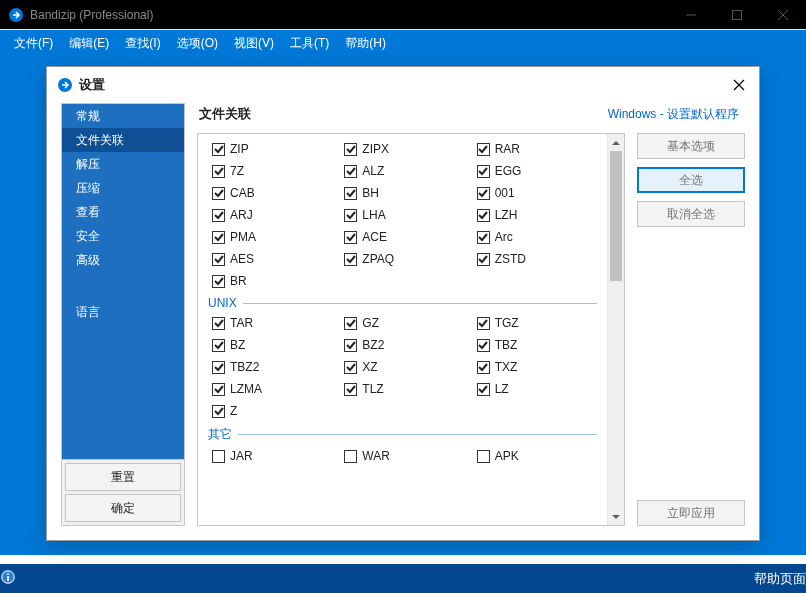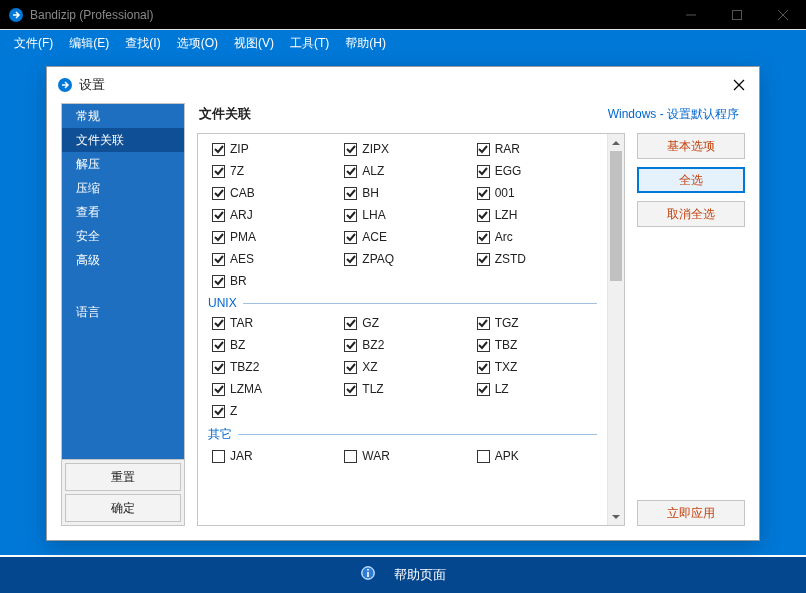--- a/index.html
+++ b/index.html
@@ -14,21 +14,21 @@
 .titlebar-btn svg { width: 10px; height: 10px; stroke: #555; stroke-width: 1; fill: none; }
 
 .menubar { height: 26px; background: #0078d7; display: flex; align-items: center; padding: 0 6px; }
 .menubar-item { color: #fff; font-size: 12px; padding: 4px 8px; }
 
 .client { position: absolute; top: 56px; left: 0; right: 0; bottom: 38px; background: #0078d7; padding: 0; }
 
 .dialog { position: absolute; left: 46px; top: 10px; width: 714px; height: 475px; background: #fff; border: 1px solid #999; box-shadow: 0 6px 20px rgba(0,0,0,0.2); display: flex; flex-direction: column; }
 .dialog-header { height: 36px; display: flex; align-items: center; padding: 0 10px; }
 .dialog-header-icon { width: 16px; height: 16px; margin-right: 6px; }
-.dialog-title { font-size: 13px; color: #222; flex: 1; }
+.dialog-title { font-size: 13px; color: #222; flex: 1; font-weight: bold; }
 .dialog-close { width: 20px; height: 20px; display: flex; align-items: center; justify-content: center; }
 .dialog-close svg { width: 12px; height: 12px; stroke: #000; stroke-width: 1.2; }
 
 .dialog-body { flex: 1; display: flex; padding: 0 14px 14px 14px; gap: 12px; min-height: 0; }
 
 .sidebar { width: 124px; display: flex; flex-direction: column; border: 1px solid #c5c5c5; background: #2b7cd3; background: #1e6fbf; }
 .sidebar { background: #1e6fbf; }
 .sidebar-list { flex: 1; background: #1e6fbf; }
 .sidebar-item { height: 24px; display: flex; align-items: center; padding-left: 14px; font-size: 12px; color: #fff; cursor: default; }
 .sidebar-item.active { background: #0f4f95; }
@@ -54,25 +54,25 @@
 
 .group-label { font-size: 12px; color: #0066cc; display: flex; align-items: center; margin: 2px 0 4px 0; }
 .group-label .line { flex: 1; height: 1px; background: #a0c0e0; margin-left: 6px; }
 .check-grid { display: grid; grid-template-columns: repeat(3, 1fr); gap: 4px 12px; margin-bottom: 6px; padding-left: 4px; }
 .check-item { display: flex; align-items: center; font-size: 12px; color: #222; height: 18px; }
 .check-box { width: 13px; height: 13px; border: 1px solid #333; margin-right: 5px; display: flex; align-items: center; justify-content: center; flex-shrink: 0; }
 .check-box.checked svg { width: 10px; height: 10px; stroke: #222; stroke-width: 2; fill: none; }
 .check-box:not(.checked) svg { display: none; }
 
 .right-buttons { width: 108px; display: flex; flex-direction: column; gap: 8px; }
-.rbtn { height: 26px; border: 1px solid #c5c5c5; background: #f3f3f3; font-size: 12px; color: #c2410c; display: flex; align-items: center; justify-content: center; }
+.rbtn { height: 26px; border: 1px solid #c5c5c5; background: #f3f3f3; font-size: 12px; color: #737373; display: flex; align-items: center; justify-content: center; }
 .rbtn.primary { border: 2px solid #0078d7; background: #e5f1fb; }
 .right-spacer { flex: 1; }
 
-.footer { position: absolute; left: 0; right: 0; bottom: 0; height: 36px; background: #04478e; display: flex; align-items: center; justify-content: center; gap: 18px; }
+.footer { position: absolute; left: 0; right: 0; bottom: 0; height: 29px; background: #04478e; display: flex; align-items: center; justify-content: space-between; gap: 18px; }
 .footer-icon svg { width: 16px; height: 16px; }
 .footer-text { color: #fff; font-size: 13px; }
 </style>
 </head>
 <body>
 
 <div class="titlebar">
   <span class="titlebar-icon">
     <svg viewBox="0 0 16 16">
         <circle cx="8" cy="8" r="7" fill="#0078d7"></circle>

